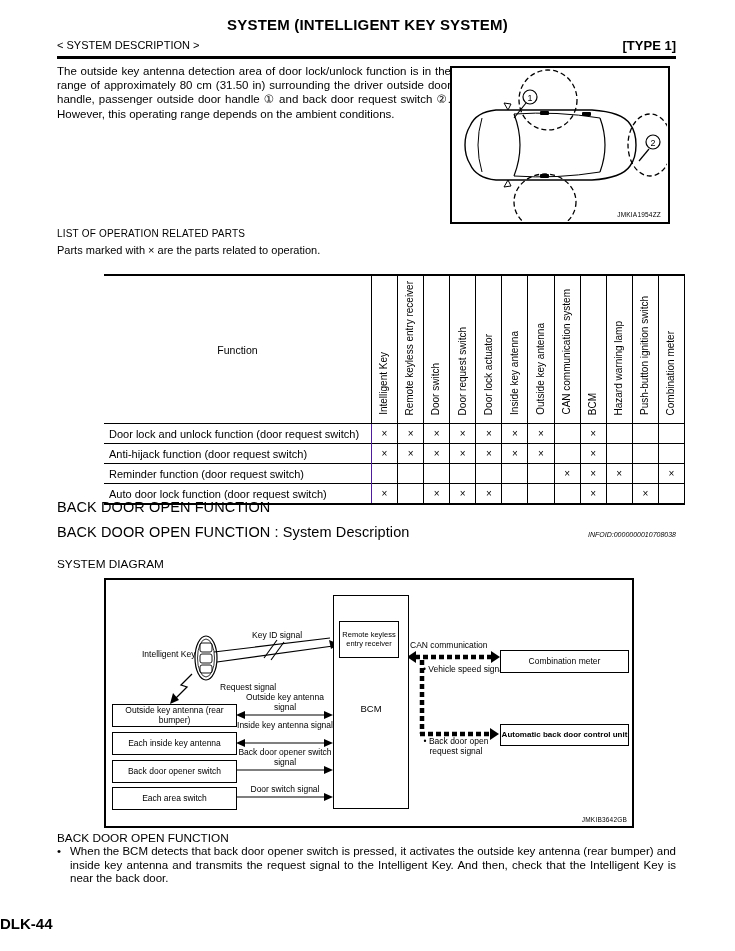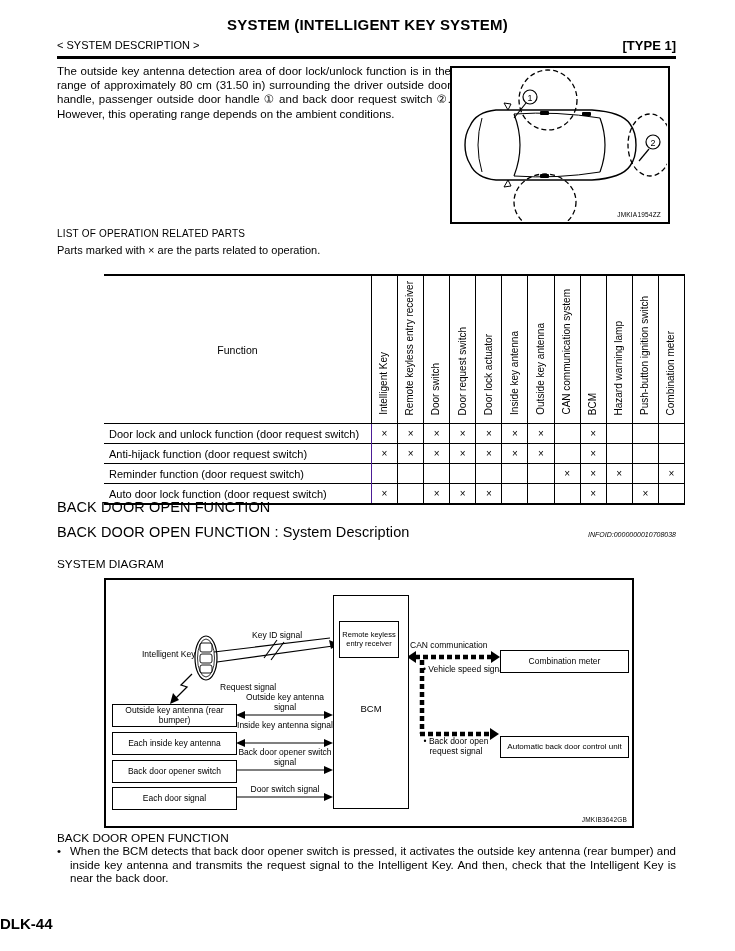--- a/index.html
+++ b/index.html
@@ -39,21 +39,21 @@
   .diagram,.diagram *{line-height:1.15;}
   .dsvg{position:absolute;left:0;top:0;}
   .dbox{position:absolute;border:1px solid #000;background:#fff;display:flex;align-items:center;justify-content:center;
         text-align:center;font-size:8.5px;box-sizing:border-box;}
   .lbox{left:6px;width:125px;height:23px;}
   .sig-label{position:absolute;left:131px;width:96px;text-align:center;font-size:8.5px;}
   .bcm-box{left:227px;top:15px;width:74px;height:212px;border:1px solid #000;background:#fff;}
   .bcm-label{position:absolute;left:0;right:0;top:108px;text-align:center;font-size:9.5px;}
   .rcv-box{left:233px;top:41px;width:60px;height:37px;font-size:7.5px;padding:1px;}
   .combo-box{left:394px;top:70px;width:129px;height:23px;font-size:8.5px;}
-  .auto-box{left:394px;top:156px;width:129px;height:22px;font-size:8px;}
+  .auto-box{left:394px;top:144px;width:129px;height:22px;font-size:8px;font-weight:bold;}
   .dlabel{position:absolute;font-size:8.5px;white-space:nowrap;}
   .wraplabel{position:absolute;font-size:8.5px;text-align:center;}
   .diag-code{position:absolute;right:5px;bottom:3px;font-size:6.5px;letter-spacing:.2px;}
 
   
   .bottom-heading{left:57px;top:831px;font-size:11.8px;}
   .bullet-row{left:57px;top:845px;width:619px;display:flex;}
   .bullet-dot{font-size:11.5px;width:13px;flex:none;}
   .bullet-text{font-size:11.5px;line-height:13.6px;text-align:justify;}
   .footer-page{left:0;top:915px;width:735px;text-align:left;font-size:15px;font-weight:bold;}
@@ -263,21 +263,21 @@
     <div class="dlabel" style="left:304px;top:61px;">CAN communication</div>
     <div class="dlabel" style="left:317px;top:85px;">• Vehicle speed signal</div>
     <div class="dbox combo-box">Combination meter</div>
     <div class="dbox auto-box">Automatic back door control unit</div>
     <div class="wraplabel" style="left:308px;top:157px;width:84px;">• Back door open request signal</div>
 
     <div class="diag-code">JMKIB3642GB</div>
   <div class="dbox lbox" style="top: 124px;">Outside key antenna (rear bumper)</div>
       <div class="dbox lbox" style="top: 152px;">Each inside key antenna</div>
       <div class="dbox lbox" style="top: 180px;">Back door opener switch</div>
-      <div class="dbox lbox" style="top: 207px;">Each door signal</div>
+      <div class="dbox lbox" style="top: 207px;">Each area switch</div>
       <div class="sig-label" style="top: 113px;">Outside key antenna signal</div>
       <div class="sig-label" style="top: 141px;">Inside key antenna signal</div>
       <div class="sig-label" style="top: 168px;">Back door opener switch signal</div>
       <div class="sig-label" style="top: 205px;">Door switch signal</div>
     </div>
 
   <div class="abs bottom-heading">BACK DOOR OPEN FUNCTION</div>
   <div class="abs bullet-row">
     <span class="bullet-dot">•</span>
     <span class="bullet-text">When the BCM detects that back door opener switch is pressed, it activates the outside key antenna (rear bumper) and inside key antenna and transmits the request signal to the Intelligent Key. And then, check that the Intelligent Key is near the back door.</span>

